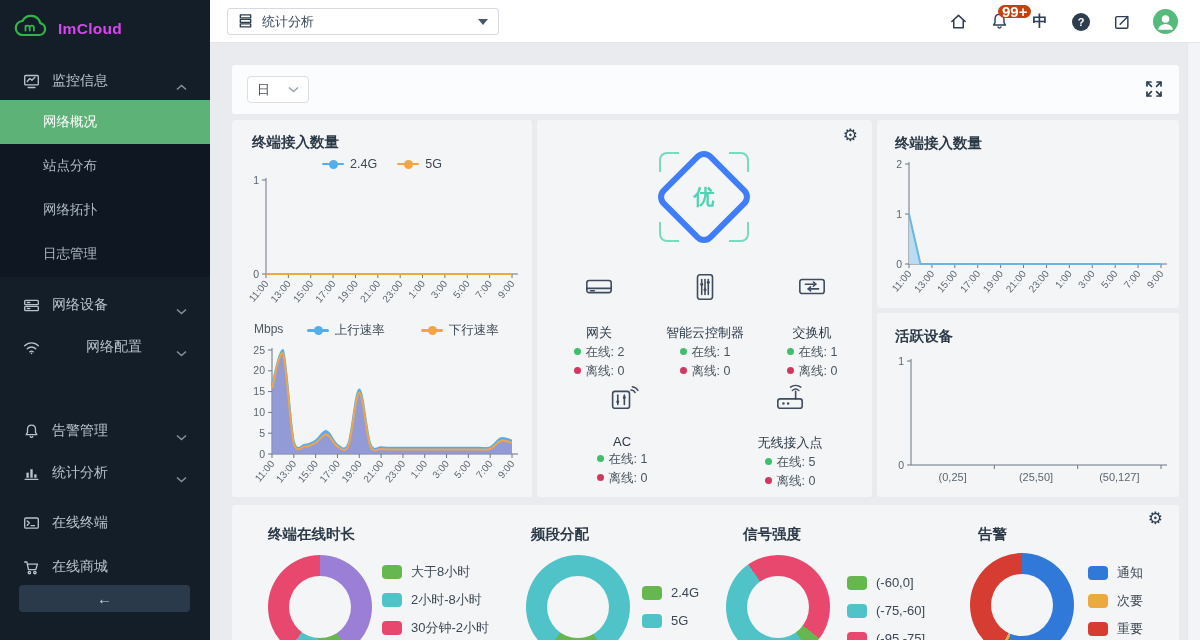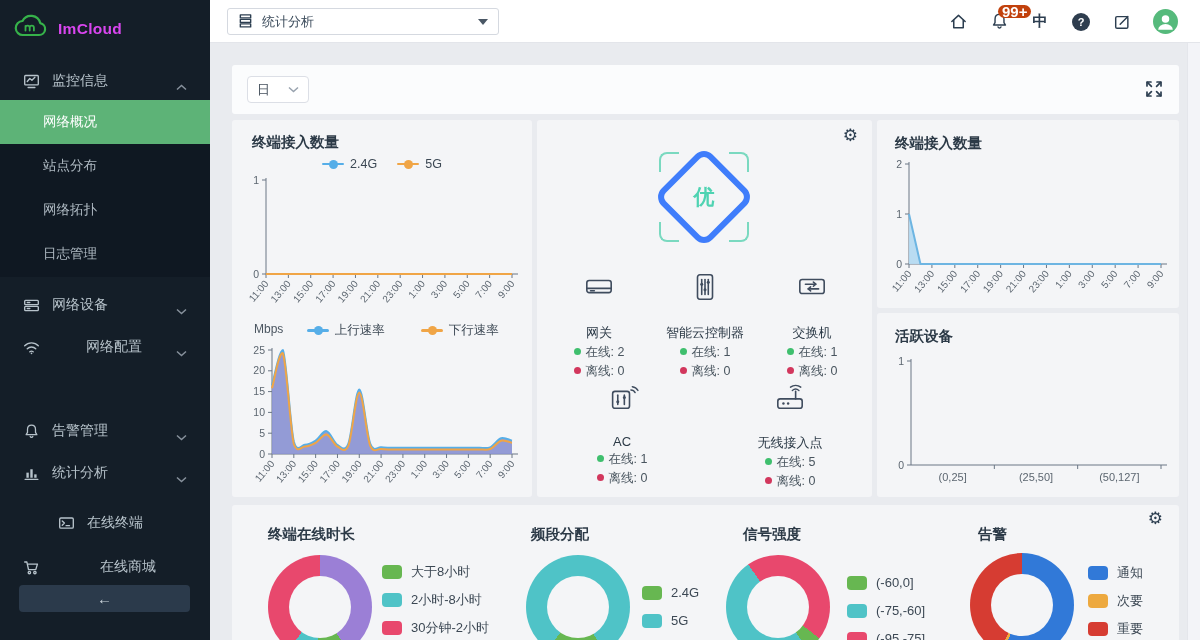--- a/index.html
+++ b/index.html
@@ -179,32 +179,32 @@
         </svg>
       </span>
       <span class="menu-label">统计分析</span>
       <span class="chev">
         <svg width="11" height="7" viewBox="0 0 11 7" fill="none" stroke="currentColor" stroke-width="1.5">
             <polyline points="1,1.5 5.5,5.5 10,1.5"></polyline>
           </svg>
       </span>
     </div>
 
-    <div class="menu-row" style="top:502px;margin-left:35px;">
+    <div class="menu-row" style="top:502px;">
       <span class="menu-icon">
         <svg width="17" height="17" viewBox="0 0 20 20" fill="none" stroke="currentColor" stroke-width="1.6" stroke-linecap="round" stroke-linejoin="round">
           <rect x="2" y="3.5" width="16" height="12" rx="1.5"></rect>
             <polyline points="5,7 7.5,9.5 5,12"></polyline>
             <line x1="9.5" y1="12.5" x2="13.5" y2="12.5"></line>
         </svg>
       </span>
       <span class="menu-label">在线终端</span>
     </div>
 
-    <div class="menu-row" style="top:546px;gap:48px;">
+    <div class="menu-row" style="top:546px;">
       <span class="menu-icon">
         <svg width="17" height="17" viewBox="0 0 20 20" fill="none" stroke="currentColor" stroke-width="1.6" stroke-linecap="round" stroke-linejoin="round">
           <path d="M2,3.5 h2.5 l2,9 h8.5 l2,-6.5 H5.2"></path>
             <circle cx="7.5" cy="16" r="1.4"></circle>
             <circle cx="14" cy="16" r="1.4"></circle>
         </svg>
       </span>
       <span class="menu-label">在线商城</span>
     </div>
 

